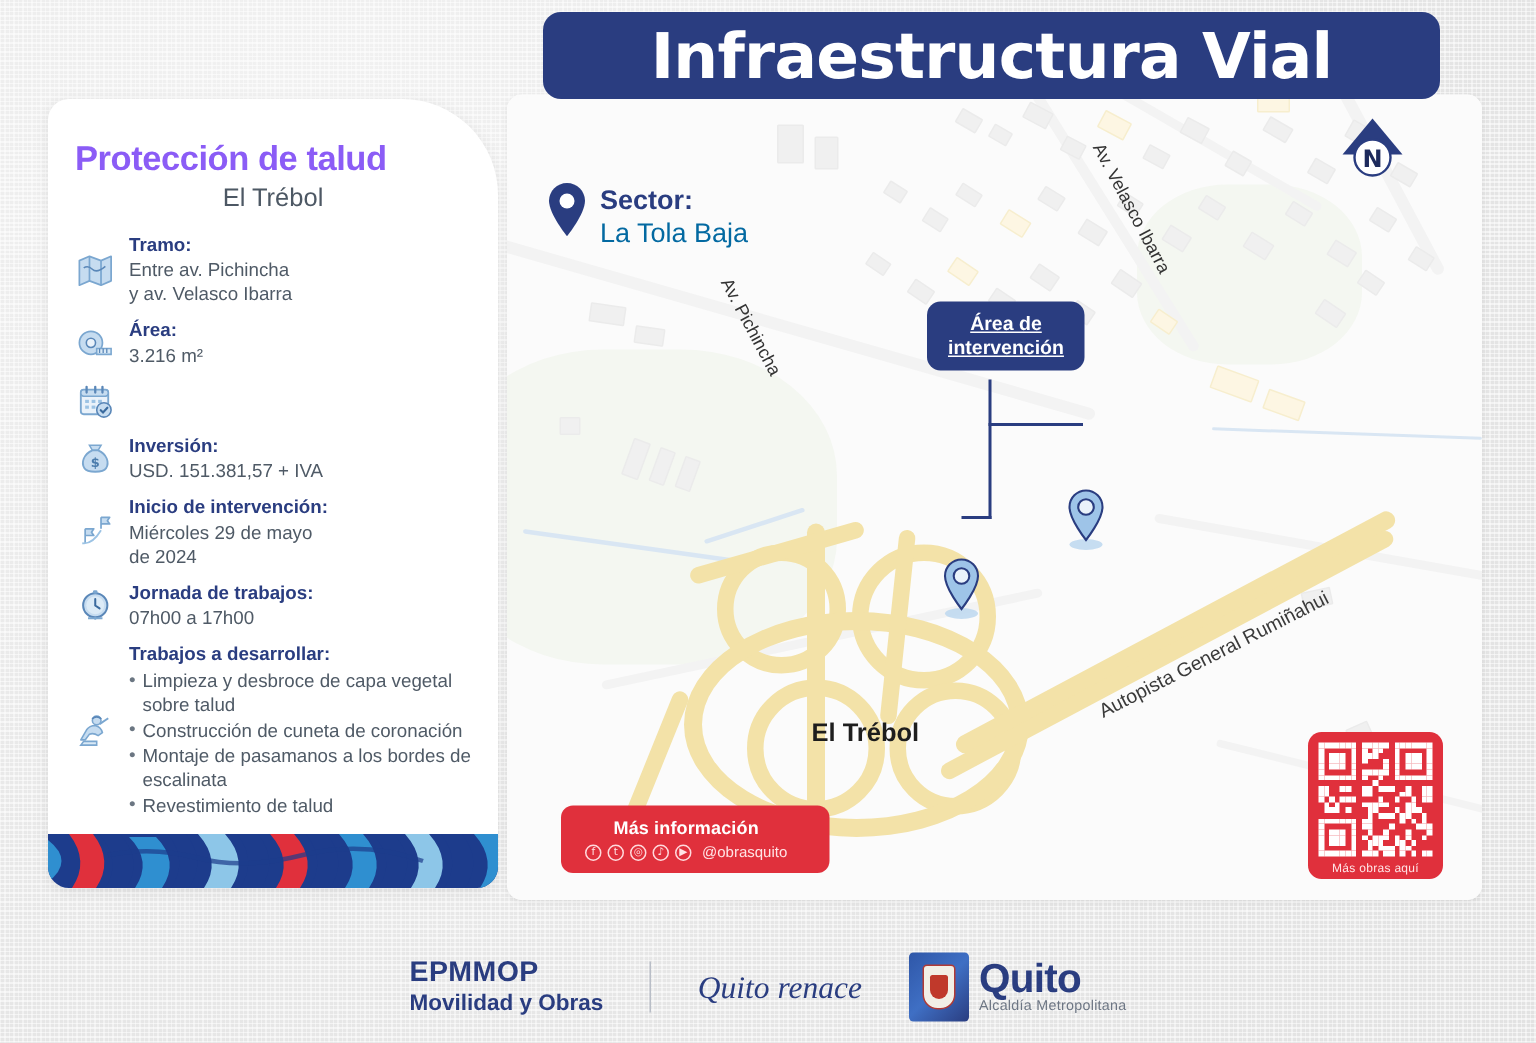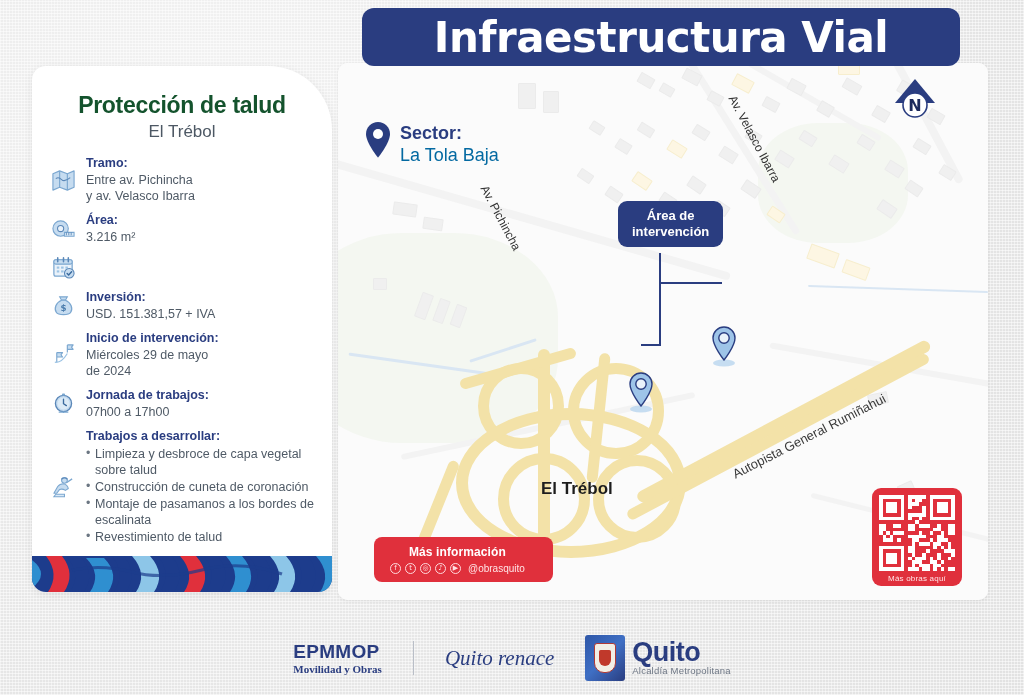--- a/index.html
+++ b/index.html
@@ -134,20 +134,21 @@
   #callout {
     position: absolute; left: 280px; top: 138px;
     background: #2a3d80; color: #fff;
     border-radius: 9px;
     padding: 7px 14px;
     text-align: center;
     line-height: 1.22;
     font-size: 13px; font-weight: bold;
     z-index: 6;
     font-family: "Liberation Sans", sans-serif;
+    text-decoration: underline;
   }
   #callout-stem {
     position: absolute; left: 321px; top: 190px;
     width: 2px; height: 93px; background: #2a3d80; z-index: 5;
   }
   #callout-arm {
     position: absolute; left: 321px; top: 219px;
     width: 63px; height: 2px; background: #2a3d80; z-index: 5;
   }
   #callout-arm2 {
@@ -218,22 +219,21 @@
     left: 32px; top: 66px;
     width: 300px; height: 526px;
     background: #ffffff;
     border-radius: 14px 64px 14px 14px;
     overflow: hidden;
     z-index: 30;
     box-shadow: 0 2px 10px rgba(0,0,0,.07);
   }
   #card-title {
     margin: 26px 18px 0 18px;
-    text-align: center;
-    color: #14532d;
+    color: #8b5cf6;
     font-size: 23px;
     font-weight: bold;
     font-family: "Liberation Sans", sans-serif;
     letter-spacing: -.3px;
   }
   #card-subtitle {
     text-align: center;
     color: #4d5864;
     font-size: 17px;
     margin-top: 3px;
@@ -286,22 +286,22 @@
     display: flex; align-items: center; justify-content: center;
     gap: 31px;
     z-index: 20;
   }
   #epmmop { text-align: left; }
   #epmmop-main {
     color: #2a3d80; font-size: 19px; font-weight: bold; letter-spacing: .3px;
     font-family: "Liberation Sans", sans-serif; line-height: 1;
   }
   #epmmop-sub {
-    color: #2a3d80; font-size: 11px; font-weight: bold; margin-top: 2px;
-    font-family: Liberation Serif, serif;
+    color: #2a3d80; font-size: 15px; font-weight: bold; margin-top: 2px;
+    font-family: Liberation Sans, sans-serif;
   }
   #footer-divider { width: 1px; height: 34px; background: #b9bec7; }
   #quito-renace {
     color: #2a3d80; font-size: 21px; font-style: italic;
     font-family: "Liberation Serif", serif;
   }
   #quito-logo { display: flex; align-items: center; gap: 7px; }
   #shield {
     width: 40px; height: 46px; border-radius: 3px;
     background: linear-gradient(135deg, #2f57a8 0%, #3f6fc4 50%, #2a3d80 100%);

